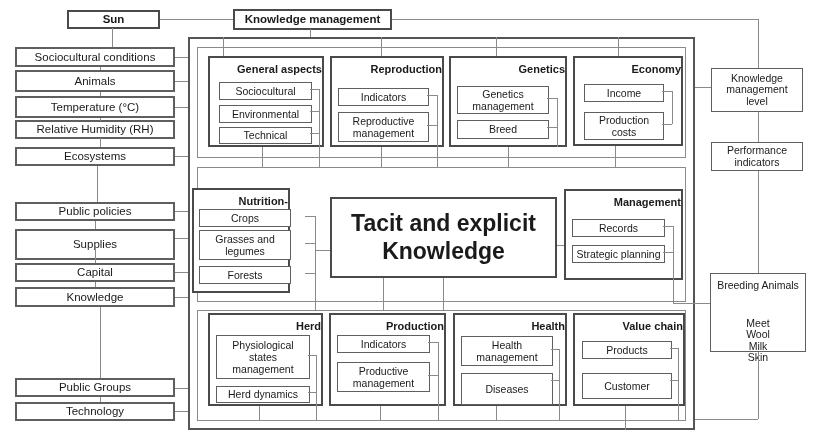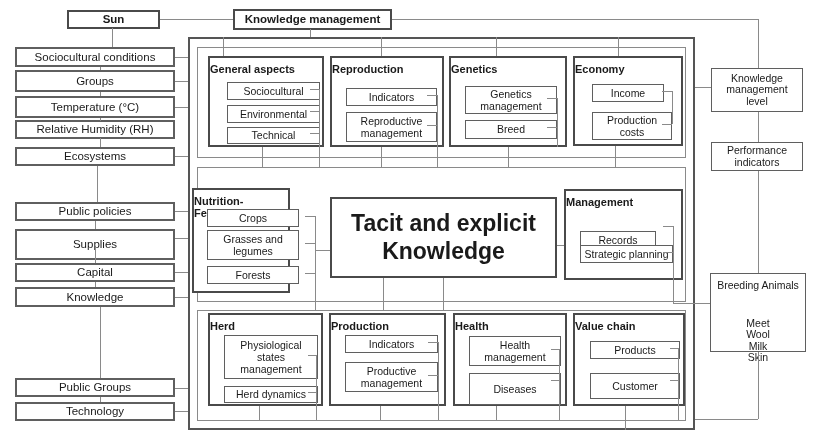--- a/index.html
+++ b/index.html
@@ -10,44 +10,44 @@
   .box,.group,.item,.container,.rowbox{position:absolute;box-sizing:border-box;background:#fff;}
   .box{
     border:2px solid #5f5f5f;display:flex;align-items:center;justify-content:center;
     text-align:center;font-size:11.5px;line-height:1.1;white-space:pre-line;
   }
   .topbox{font-weight:bold;font-size:11.5px;border-color:#4a4a4a;}
   .container{border:2px solid #555;background:transparent;}
   .rowbox{border:1px solid #8a8a8a;background:transparent;}
   .group{border:2px solid #4a4a4a;}
   .gtitle{
-    position:absolute;left:0;top:5px;width:100%;text-align:left;
+    position:absolute;left:0;top:5px;width:100%;text-align:right;
     font-weight:bold;font-size:11px;
   }
   .item{
     border:1.5px solid #5f5f5f;display:flex;align-items:center;justify-content:center;
-    text-align:center;font-size:10.5px;line-height:1.15;white-space:pre-line;margin-left:8px;
+    text-align:center;font-size:10.5px;line-height:1.15;white-space:pre-line;
   }
   .tacit{
     border:2px solid #4a4a4a;font-weight:bold;font-size:23px;line-height:1.2;
     font-size:23px;white-space:pre-line;
   }
   .rightbox{font-size:10.5px;border-width:1.5px;}
   .line{position:absolute;background:#8a8a8a;}
 </style>
 </head>
 <body>
 
 <div id="canvas">
 
   <div class="box topbox" style="left:233px;top:9px;width:159px;height:21px">Knowledge management</div>
   <div class="box topbox" style="left:67px;top:10px;width:93px;height:19px">Sun</div>
 
   <div class="box" style="left:15px;top:47px;width:160px;height:20px">Sociocultural conditions</div>
-  <div class="box" style="left:15px;top:70px;width:160px;height:22px">Groups</div>
+  <div class="box" style="left:15px;top:70px;width:160px;height:22px">Animals</div>
   <div class="box" style="left:15px;top:96px;width:160px;height:22px">Temperature (°C)</div>
   <div class="box" style="left:15px;top:120px;width:160px;height:19px">Relative Humidity (RH)</div>
   <div class="box" style="left:15px;top:147px;width:160px;height:19px">Ecosystems</div>
   <div class="box" style="left:15px;top:202px;width:160px;height:19px">Public policies</div>
   <div class="box" style="left:15px;top:229px;width:160px;height:31px">Supplies</div>
   <div class="box" style="left:15px;top:263px;width:160px;height:19px">Capital</div>
   <div class="box" style="left:15px;top:287px;width:160px;height:20px">Knowledge</div>
   <div class="box" style="left:15px;top:378px;width:160px;height:19px">Public Groups</div>
   <div class="box" style="left:15px;top:402px;width:160px;height:19px">Technology</div>
 
@@ -72,39 +72,39 @@
 
   <div class="group" style="left:449px;top:56px;width:118px;height:91px">
     <div class="gtitle">Genetics</div>
     <div class="item" style="left:6px;top:28px;width:92px;height:28px">Genetics
 management</div>
     <div class="item" style="left:6px;top:62px;width:92px;height:19px">Breed</div>
   </div>
 
   <div class="group" style="left:573px;top:56px;width:110px;height:90px">
     <div class="gtitle">Economy</div>
-    <div class="item" style="left:9px;top:26px;width:72px;height:18px">Income</div>
+    <div class="item" style="left:9px;top:26px;width:80px;height:18px">Income</div>
     <div class="item" style="left:9px;top:54px;width:80px;height:28px">Production
 costs</div>
   </div>
 
   <div class="group" style="left:192px;top:188px;width:98px;height:105px">
     <div class="gtitle">Nutrition-Feedings</div>
     <div class="item" style="left:5px;top:19px;width:92px;height:18px">Crops</div>
     <div class="item" style="left:5px;top:40px;width:92px;height:30px">Grasses and
 legumes</div>
     <div class="item" style="left:5px;top:76px;width:92px;height:18px">Forests</div>
   </div>
 
   <div class="box tacit" style="left:330px;top:197px;width:227px;height:81px">Tacit and explicit
 Knowledge</div>
 
   <div class="group" style="left:564px;top:189px;width:119px;height:91px">
     <div class="gtitle">Management</div>
-    <div class="item" style="left:6px;top:40px;width:76px;height:18px">Records</div>
+    <div class="item" style="left:6px;top:28px;width:93px;height:18px">Records</div>
     <div class="item" style="left:6px;top:54px;width:93px;height:18px">Strategic planning</div>
   </div>
 
   <div class="group" style="left:208px;top:313px;width:115px;height:93px">
     <div class="gtitle">Herd</div>
     <div class="item" style="left:6px;top:20px;width:94px;height:44px">Physiological
 states
 management</div>
     <div class="item" style="left:6px;top:71px;width:94px;height:17px">Herd dynamics</div>
   </div>

